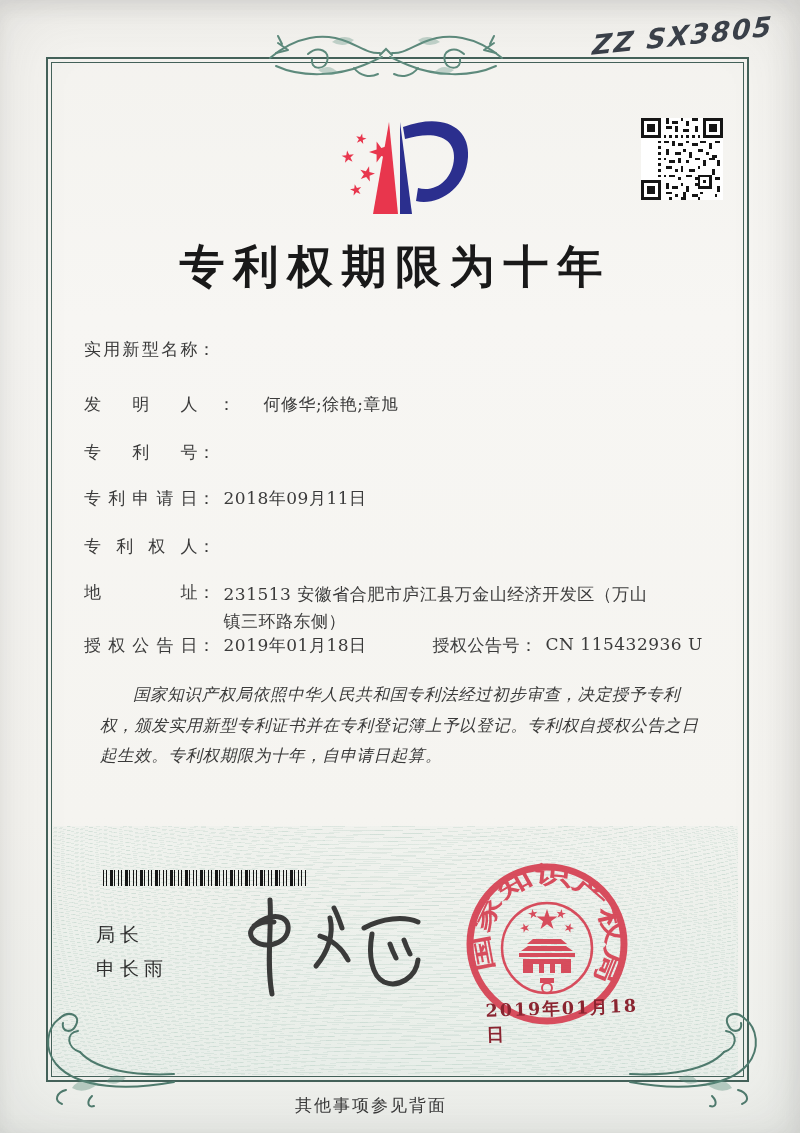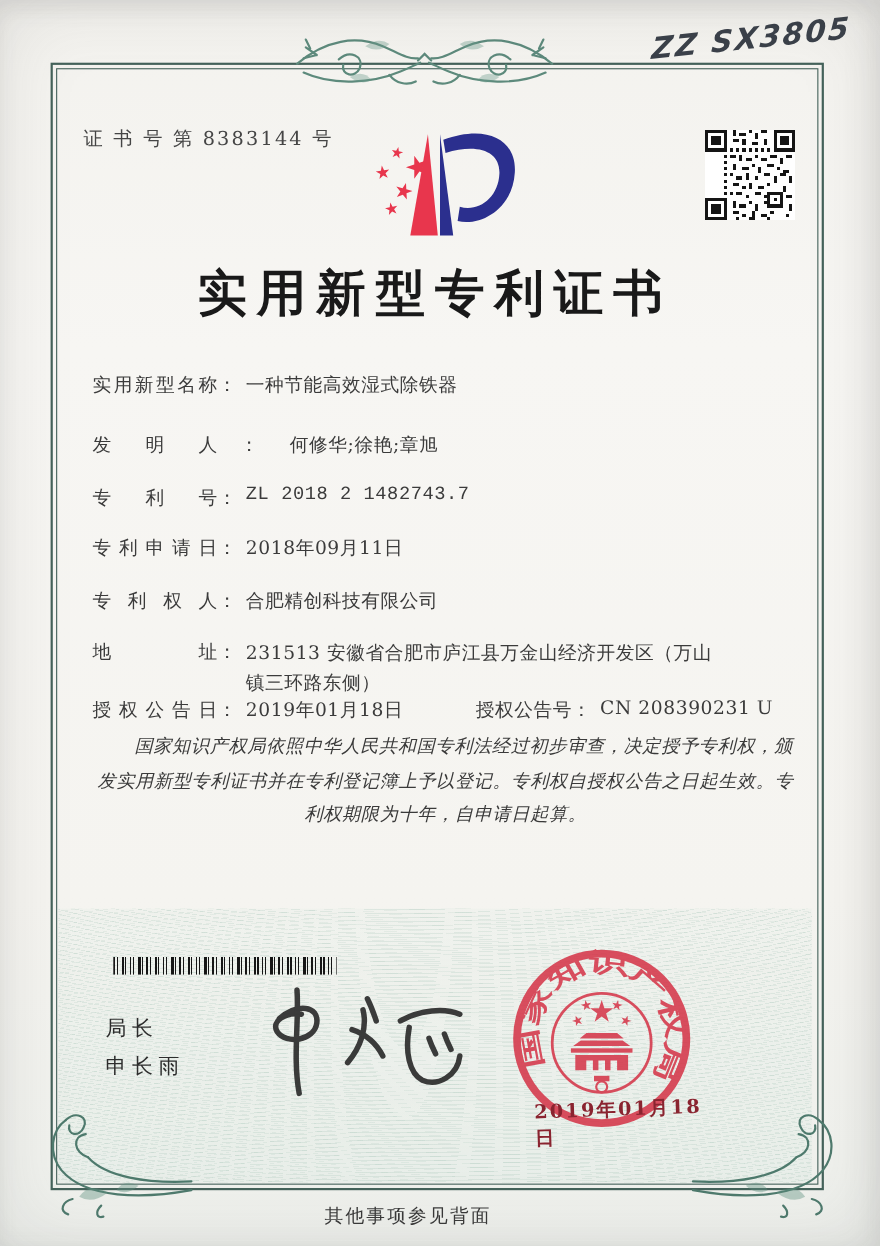--- a/index.html
+++ b/index.html
@@ -30,22 +30,22 @@
   .title{left:46px;top:237px;width:699px;text-align:center;font-size:45px;font-weight:600;
      letter-spacing:9px;color:#191919;}
 
   .row{left:84px;display:flex;align-items:flex-start;font-size:17px;color:#3b3b3b;letter-spacing:.5px;}
   .row .lbl{display:inline-block;width:114px;text-align:justify;text-align-last:justify;flex:none;}
   .row .colon{flex:none;margin-right:8px;}
   .row .val{white-space:pre-wrap;}
   .val-wrap{max-width:434px;line-height:1.6;}
 
   .paras{left:84px;top:664px;width:642px;}
-  .paras p{margin:0;font-size:16.5px;line-height:1.85;text-indent:2em;color:#3a3a3a;
-     font-style:italic;letter-spacing:.6px;text-align:center;}
+  .paras p{margin:16px;font-size:16.5px;line-height:1.85;text-indent:2em;color:#3a3a3a;
+     font-style:italic;letter-spacing:.6px;}
 
   .barcode{left:103px;top:870px;width:203px;height:16px;
      background:
       repeating-linear-gradient(90deg,#161616 0 1.5px,transparent 1.5px 3px,#161616 3px 4px,transparent 4px 7.5px,#161616 7.5px 10px,transparent 10px 11px,#161616 11px 12px,transparent 12px 15px);}
 
   .signer{left:96px;font-family:Liberation Mono, monospace;font-size:19px;
      letter-spacing:5px;color:#2d2d2d;}
   .seal-date{left:486px;top:996px;width:160px;font-size:17.5px;font-weight:600;letter-spacing:2px;
      color:#8a2430;transform:rotate(-2deg);z-index:12;}
 
@@ -111,21 +111,20 @@
         <path d="M32,84 c-9,2 -13,11 -4,14"></path>
         <path d="M58,90 c-6,6 -4,12 2,10"></path>
       </g>
       <g fill="rgba(95,145,128,.4)" stroke="none">
         <path d="M64,78 q-14,11 -26,4 q9,-13 26,-4z"></path>
         <path d="M92,72 q-10,9 -20,4 q7,-11 20,-4z"></path>
       </g>
     </g>
   </svg>
 
-  <div class="abs cert-no">证 书 号 第 8383144 号</div>
 
   <svg class="abs" style="left:336px;top:110px;" width="150" height="124" viewBox="0 0 150 124">
     <defs>
       <path id="star" d="M0,-1 L0.2245,-0.309 L0.951,-0.309 L0.363,0.118 L0.588,0.809 L0,0.382 L-0.588,0.809 L-0.363,0.118 L-0.951,-0.309 L-0.2245,-0.309 Z"></path>
     </defs>
     <g fill="#e8364d">
       <use href="#star" transform="translate(44,42) scale(11) rotate(-18)"></use>
       <use href="#star" transform="translate(25,29) scale(5.5) rotate(12)"></use>
       <use href="#star" transform="translate(12,47) scale(6.5) rotate(-8)"></use>
       <use href="#star" transform="translate(31,64) scale(8) rotate(15)"></use>
@@ -145,60 +144,57 @@
         <path d="M0,0h7v1h-7z M0,1h1v5h-1z M6,1h1v5h-1z M0,6h7v1h-7z M2,2h3v3h-3z"></path>
       </g>
       <use href="#finder" transform="translate(22,0)"></use>
       <use href="#finder" transform="translate(0,22)"></use>
       <path d="M8,6h1v1h-1zM10,6h1v1h-1zM12,6h1v1h-1zM14,6h1v1h-1zM16,6h1v1h-1zM18,6h1v1h-1zM20,6h1v1h-1zM6,8h1v1h-1zM6,10h1v1h-1zM6,12h1v1h-1zM6,14h1v1h-1zM6,16h1v1h-1zM6,18h1v1h-1zM6,20h1v1h-1z"></path>
       <path d="M20,20h5v1h-5zM20,21h1v3h-1zM24,21h1v3h-1zM20,24h5v1h-5zM22,22h1v1h-1z"></path>
       <path d="M9,0h1v2h-1z M11,1h2v1h-2z M14,0h1v1h-1z M16,1h1v2h-1z M18,0h2v1h-2z M9,3h2v1h-2z M12,3h1v2h-1z M15,4h2v1h-2z M19,3h1v2h-1z M8,8h2v1h-2z M11,8h1v2h-1z M13,9h2v1h-2z M16,8h1v1h-1z M18,9h2v1h-2z M21,8h2v1h-2z M24,9h1v2h-1z M26,8h2v1h-2z M9,11h1v2h-1z M12,12h2v1h-2z M15,11h1v1h-1z M17,12h1v2h-1z M20,11h2v1h-2z M23,12h1v1h-1z M25,13h2v1h-2z M8,14h1v1h-1z M10,15h2v1h-2z M13,14h1v2h-1z M16,15h1v1h-1z M19,14h2v1h-2z M22,15h1v2h-1z M24,14h2v1h-2z M27,15h1v2h-1z M9,17h2v1h-2z M12,18h1v1h-1z M14,17h1v2h-1z M17,18h2v1h-2z M20,17h1v1h-1z M25,18h1v2h-1z M8,20h1v1h-1z M10,20h2v1h-2z M13,21h1v1h-1z M16,20h2v1h-2z M19,21h1v1h-1z M26,21h2v1h-2z M9,23h1v2h-1z M11,24h2v1h-2z M14,23h1v1h-1z M16,24h1v2h-1z M19,23h2v1h-2z M27,24h1v2h-1z M9,26h2v1h-2z M12,27h1v1h-1z M15,26h1v2h-1z M18,27h2v1h-2z M21,26h1v1h-1z M26,27h1v1h-1z M10,28h1v1h-1z M14,28h2v1h-2z M20,28h1v1h-1z"></path>
     </g>
   </svg>
 
-  <div class="abs title">实用新型专利证书</div>
+  <div class="abs title">专利权期限为十年</div>
 
   <div class="abs row" style="top:338px;">
     <span class="lbl">实用新型名称</span>
       <span class="colon">：</span>
-    <span class="val">一种节能高效湿式除铁器</span>
   </div>
   <div class="abs row" style="top:393px;gap:20px;">
     <span class="lbl">发明人</span>
       <span class="colon">：</span>
     <span class="val">何修华;徐艳;章旭</span>
   </div>
   <div class="abs row" style="top:441px;font-family:Liberation Mono, monospace;">
     <span class="lbl">专利号</span>
       <span class="colon">：</span>
-    <span class="val">ZL 2018 2 1482743.7</span>
   </div>
   <div class="abs row" style="top:487px;">
     <span class="lbl">专利申请日</span>
       <span class="colon">：</span>
     <span class="val">2018年09月11日</span>
   </div>
   <div class="abs row" style="top:535px;">
     <span class="lbl">专利权人</span>
       <span class="colon">：</span>
-    <span class="val">合肥精创科技有限公司</span>
   </div>
   <div class="abs row" style="top:581px;">
     <span class="lbl">地址</span>
       <span class="colon">：</span>
     <span class="val val-wrap">231513 安徽省合肥市庐江县万金山经济开发区（万山镇三环路东侧）</span>
   </div>
   <div class="abs row" style="top:634px;">
     <span class="lbl">授权公告日</span>
       <span class="colon">：</span>
     <span class="val">2019年01月18日</span>
     <span style="width:66px;flex:none;"></span>
     <span>授权公告号</span>
       <span class="colon">：</span>
-    <span class="val">CN 208390231 U</span>
+    <span class="val">CN 115432936 U</span>
   </div>
 
   <div class="abs paras">
     <p>国家知识产权局依照中华人民共和国专利法经过初步审查，决定授予专利权，颁发实用新型专利证书并在专利登记簿上予以登记。专利权自授权公告之日起生效。专利权期限为十年，自申请日起算。</p>
   </div>
 
   <div class="abs barcode"></div>
 
   <div class="abs signer" style="top:922px;">局长</div>
   <div class="abs signer" style="top:956px;">申长雨</div>

